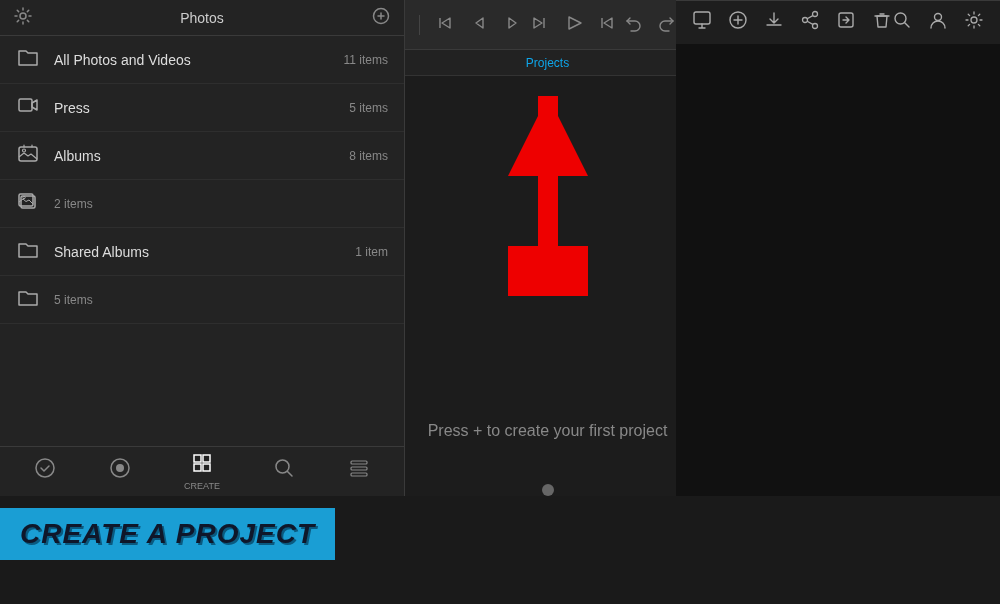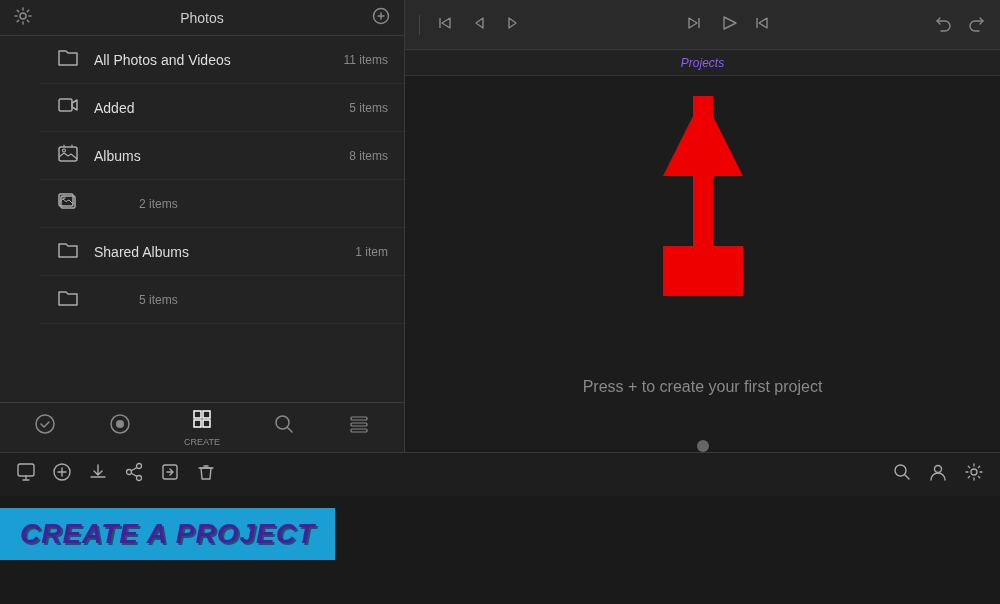--- a/index.html
+++ b/index.html
@@ -10,21 +10,21 @@
       font-family: -apple-system, BlinkMacSystemFont, 'Helvetica Neue', Arial, sans-serif;
       overflow: hidden;
       position: relative;
     }
 
     
     .app-container {
       width: 1000px;
       height: 496px;
       display: flex;
-      flex-direction: column;
+      flex-direction: row;
       background: #111;
     }
 
     
     .main-area {
       display: flex;
       flex: 1;
       overflow: hidden;
     }
 
@@ -57,21 +57,20 @@
 
     .sidebar-header-icon {
       color: #888;
       font-size: 16px;
       cursor: pointer;
     }
 
     .sidebar-list {
       flex: 1;
       overflow-y: auto;
-      padding-left: 40px;
     }
 
     .sidebar-item {
       display: flex;
       align-items: center;
       padding: 0 16px;
       height: 48px;
       cursor: pointer;
       border-bottom: 1px solid #2e2e2e;
     }
@@ -87,21 +86,20 @@
 
     .sidebar-item-label {
       color: #ddd;
       font-size: 14px;
       flex: 1;
     }
 
     .sidebar-item-count {
       color: #888;
       font-size: 12px;
-      margin-left: 45px;
     }
 
     
     .sidebar-toolbar {
       display: flex;
       align-items: center;
       justify-content: space-around;
       padding: 4px 8px;
       border-top: 1px solid #3a3a3a;
       height: 50px;
@@ -249,21 +247,21 @@
     .create-banner {
       position: absolute;
       bottom: 44px;
       left: 0;
       background: #1a9ed4;
       padding: 10px 20px;
       z-index: 20;
     }
 
     .create-banner-text {
-      color: #4c1d95;
+      color: #0f172a;
       font-size: 28px;
       font-weight: 900;
       font-style: italic;
       text-transform: uppercase;
       letter-spacing: 1px;
       text-shadow: 2px 2px 0 #0a5a80;
       font-family: Impact, 'Arial Black', Arial, sans-serif;
     }
   </style>
 </head>
@@ -301,21 +299,21 @@
           <span class="sidebar-item-count">11 items</span>
         </div>
 
         <div class="sidebar-item">
           <span class="sidebar-item-icon">
             <svg width="22" height="20" viewBox="0 0 22 20" fill="none">
               <rect x="2" y="4" width="13" height="12" rx="1.5" stroke="#aaa" stroke-width="1.5" fill="none"></rect>
               <path d="M15 8l5-3v10l-5-3V8z" stroke="#aaa" stroke-width="1.5" stroke-linejoin="round" fill="none"></path>
             </svg>
           </span>
-          <span class="sidebar-item-label">Added</span>
+          <span class="sidebar-item-label">Press</span>
           <span class="sidebar-item-count">5 items</span>
         </div>
 
         <div class="sidebar-item">
           <span class="sidebar-item-icon">
             <svg width="22" height="20" viewBox="0 0 22 20" fill="none">
               <rect x="2" y="4" width="18" height="14" rx="2" stroke="#aaa" stroke-width="1.5" fill="none"></rect>
               <circle cx="7" cy="7.5" r="1.5" stroke="#aaa" stroke-width="1.2" fill="none"></circle>
               <path d="M2 14l5-4 4 3 3-2 6 5" stroke="#aaa" stroke-width="1.2" stroke-linejoin="round" fill="none"></path>
               <path d="M7 2v2M15 2v2" stroke="#aaa" stroke-width="1.2" stroke-linecap="round"></path>
@@ -456,21 +454,21 @@
               <svg width="18" height="18" viewBox="0 0 18 18" fill="none">
                 <path d="M15 7H7a5 5 0 000 10h4" stroke="#888" stroke-width="1.4" stroke-linecap="round"></path>
                 <path d="M15 7l-3-3M15 7l-3 3" stroke="#888" stroke-width="1.4" stroke-linecap="round"></path>
               </svg>
             </span>
           </div>
         </div>
       </div>
 
       <div style="background:#222;height:26px;display:flex;align-items:center;justify-content:center;border-bottom:1px solid #333;">
-        <span style="color:#8b5cf6;font-size:12px;font-style:italic;">Projects</span>
+        <span style="color:#0ea5e9;font-size:12px;">Projects</span>
       </div>
 
       <div class="project-area">
 
         <svg style="position:absolute;top:20px;left:50%;transform:translateX(-50%);" width="80" height="200" viewBox="0 0 80 200">
           <defs>
             <marker id="arrowhead" markerWidth="20" markerHeight="14" refX="0" refY="7" orient="auto">
               <polygon points="0 0, 20 7, 0 14" fill="#e00"></polygon>
             </marker>
           </defs>

